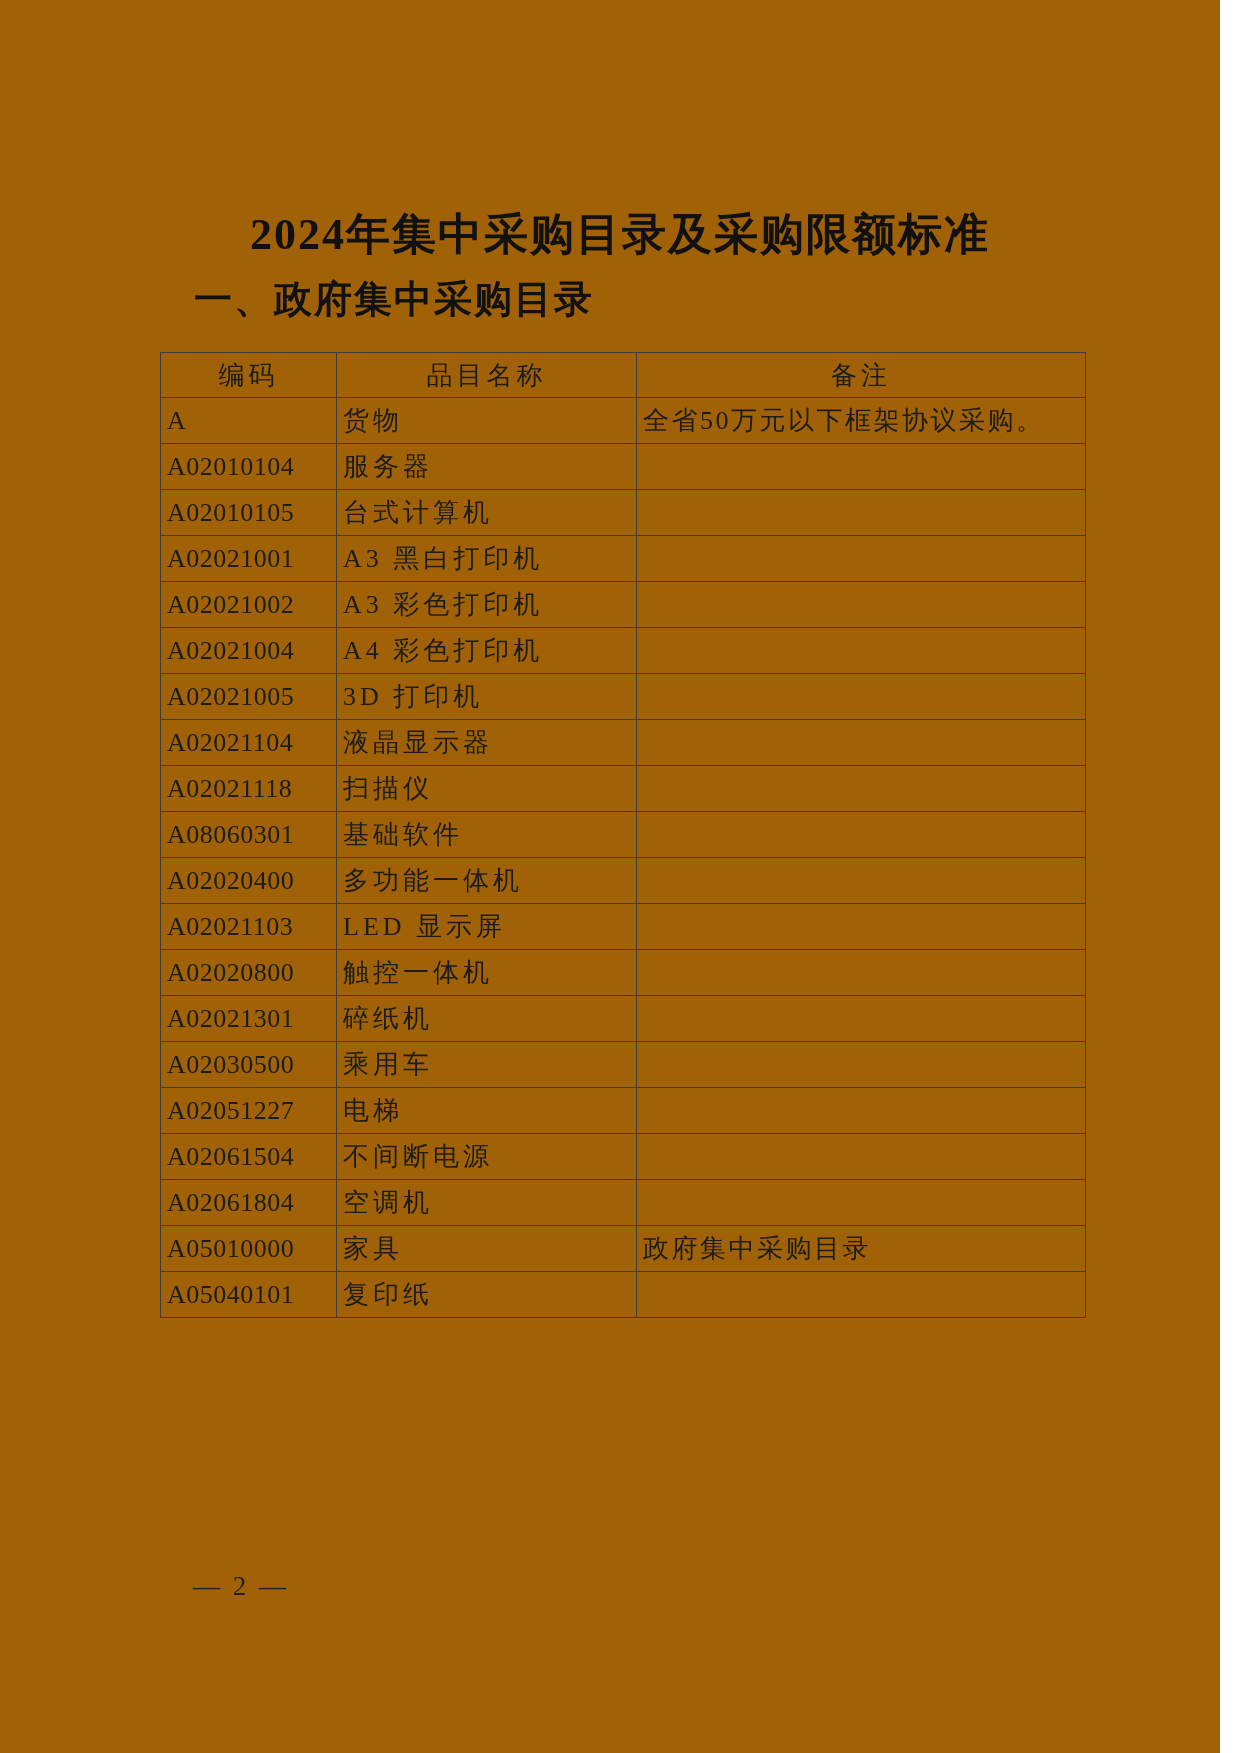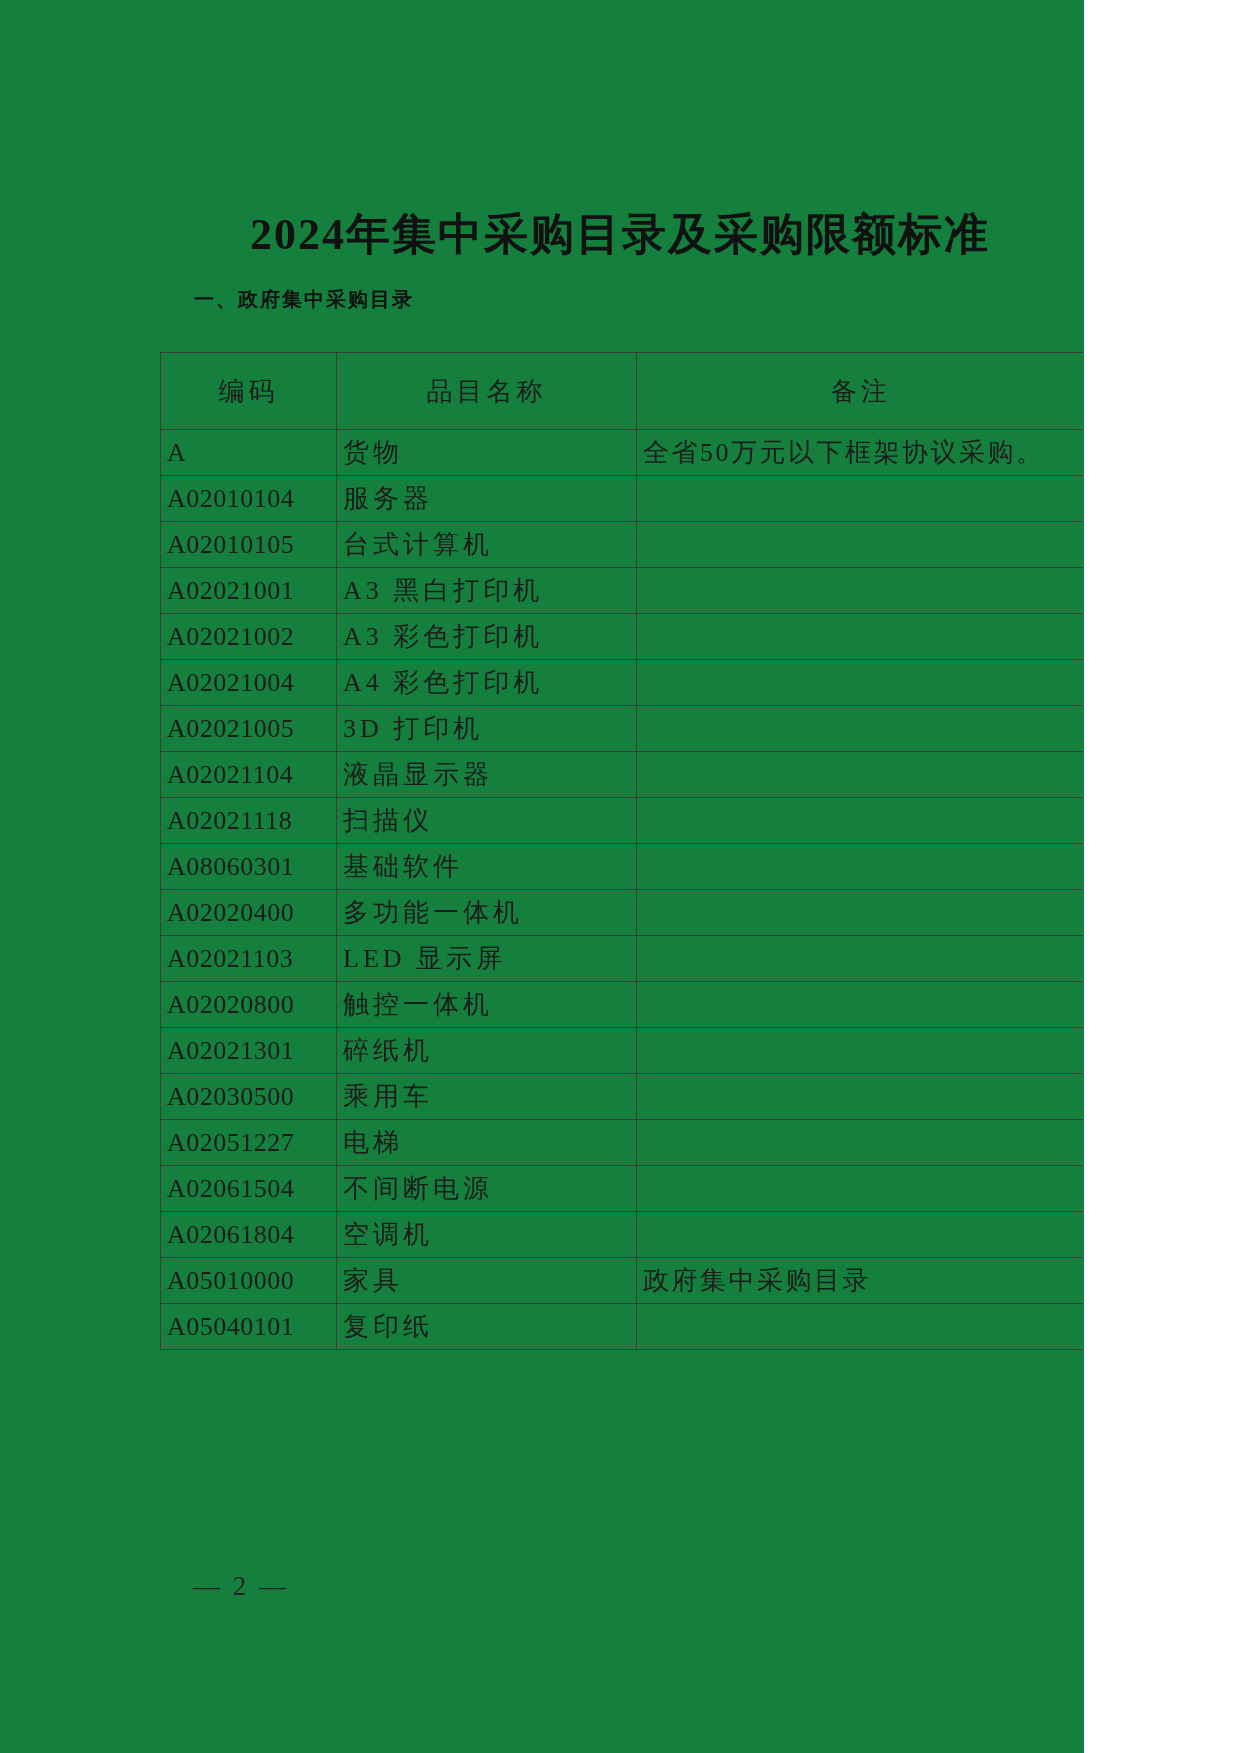--- a/index.html
+++ b/index.html
@@ -2,44 +2,44 @@
 <html><head>
 <meta charset="utf-8">
 <style>
   html, body {
     margin: 0;
     padding: 0;
     background: #ffffff;
   }
   .page {
     position: relative;
-    width: 1084px;
+    width: 1220px;
     height: 1753px;
-    background: #15803d;
+    background: #a16207;
     color: #1c1c1c;
     font-family: "Liberation Serif", "DejaVu Serif", serif;
     overflow: hidden;
   }
   .doc-title {
     position: absolute;
     top: 208px;
     left: 0;
     width: 1240px;
     text-align: center;
     font-size: 44px;
     line-height: 54px;
     font-weight: bold;
     letter-spacing: 2px;
     color: #111111;
   }
   .section-heading {
     position: absolute;
     top: 281px;
     left: 194px;
-    font-size: 20px;
+    font-size: 38px;
     line-height: 36px;
     font-weight: bold;
     letter-spacing: 2px;
     font-family: "Liberation Sans", "DejaVu Sans", sans-serif;
     color: #111111;
   }
   table.catalog {
     position: absolute;
     top: 352px;
     left: 160px;
@@ -53,21 +53,21 @@
     overflow: hidden;
     white-space: nowrap;
     font-weight: normal;
     vertical-align: middle;
   }
   table.catalog th {
     height: 44px;
     font-size: 26px;
     text-align: center;
     letter-spacing: 4px;
-    padding: 16px;
+    padding: 0;
   }
   table.catalog td {
     height: 45px;
     font-size: 26px;
     text-align: left;
     padding: 0 6px;
   }
   td.cell-code   { letter-spacing: 0.5px; padding-left: 7px; }
   td.cell-name   { letter-spacing: 4px;   padding-left: 9px; }
   td.cell-remark { letter-spacing: 2.5px; padding-left: 8px; }

